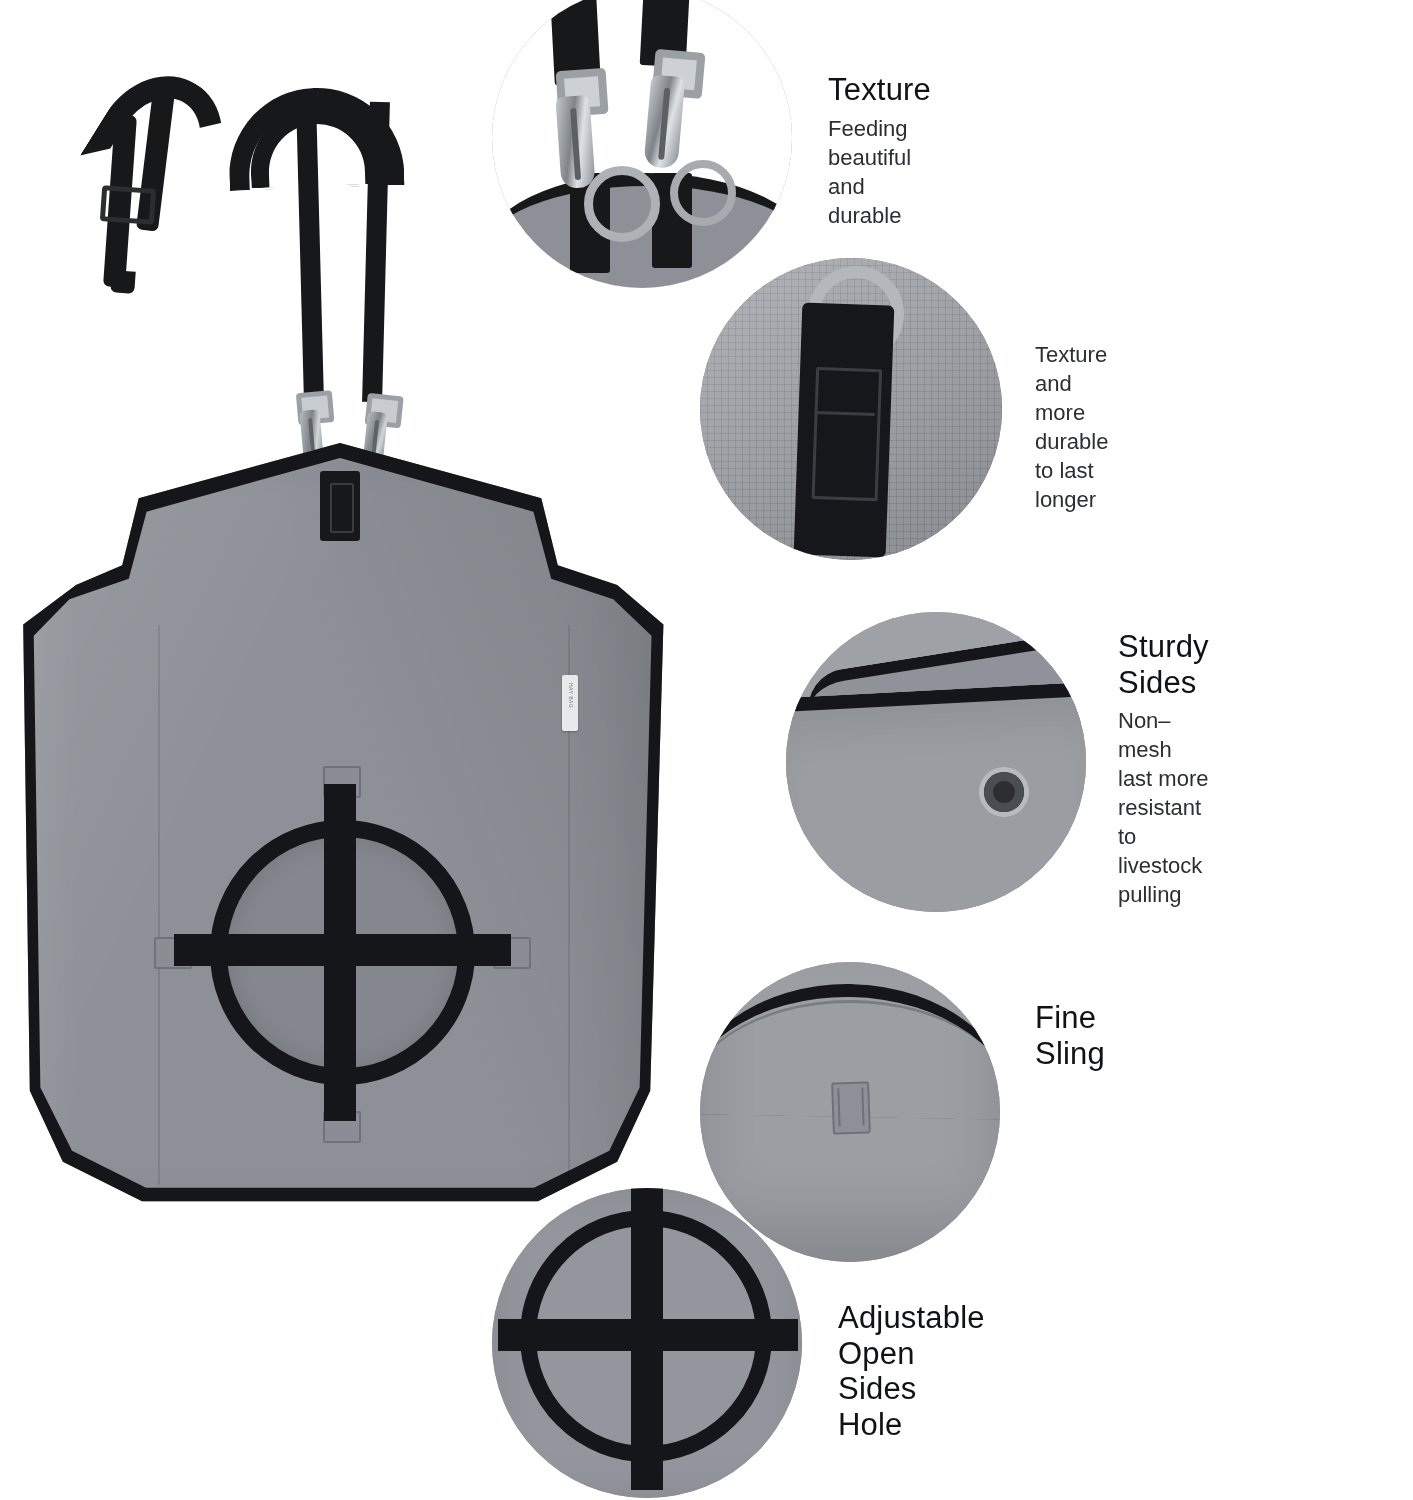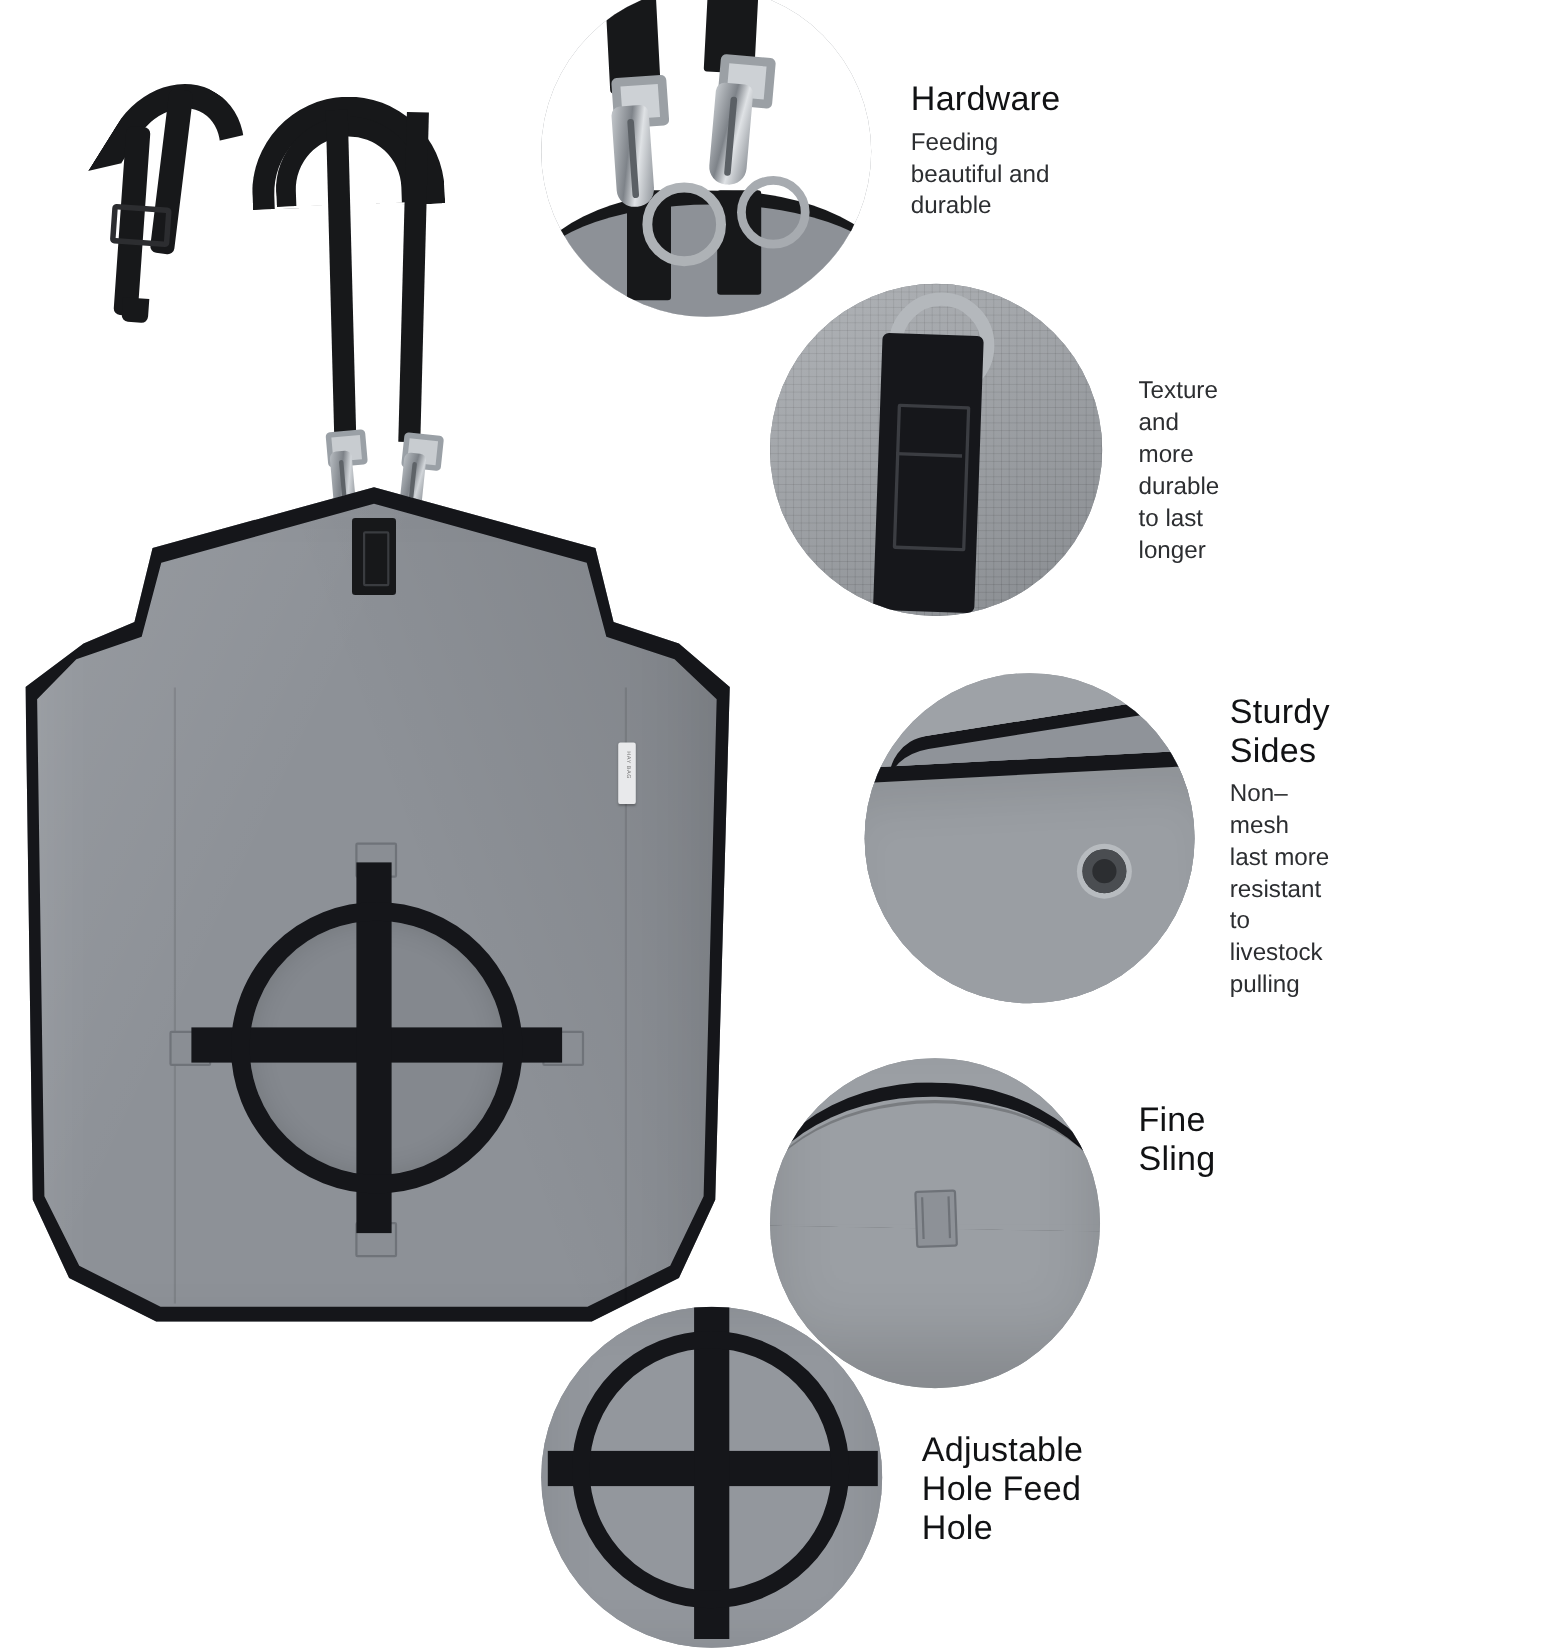--- a/index.html
+++ b/index.html
@@ -575,21 +575,21 @@
         <div class="bd"></div>
         <div class="gt"></div>
       </div>
       <div class="hook h2">
         <div class="sw"></div>
         <div class="bd"></div>
         <div class="gt"></div>
       </div>
     </div>
     <div class="feature-text" id="c1-text">
-      <p class="feature-title">Hardware</p>
+      <p class="feature-title">Texture</p>
       <p class="feature-desc">Feeding beautiful and durable</p>
     </div>
   </div>
 
   <div class="feature">
     <div class="photo-circle" id="c2">
       <div class="base"></div>
       <div class="mesh"></div>
       <div class="sheen"></div>
       <div class="dring"></div>
@@ -626,17 +626,17 @@
   </div>
 
   <div class="feature">
     <div class="photo-circle" id="c5">
       <div class="base"></div>
       <div class="bar-h"></div>
       <div class="bar-v"></div>
       <div class="ring"></div>
     </div>
     <div class="feature-text" id="c5-text">
-      <p class="feature-title">Adjustable Hole Feed Hole</p>
+      <p class="feature-title">Adjustable Open Sides Hole</p>
     </div>
   </div>
 
 </div>
 
 </body></html>

